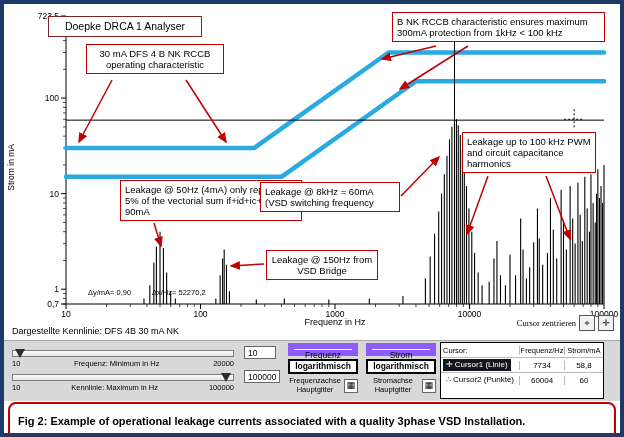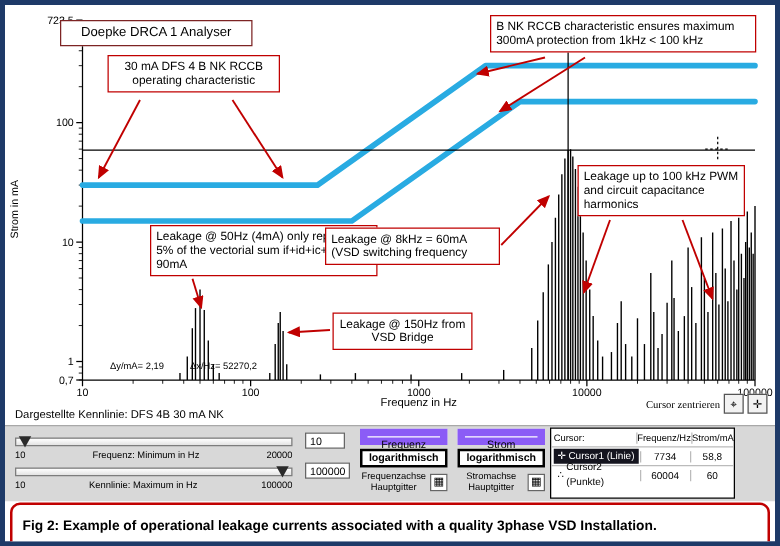--- a/index.html
+++ b/index.html
@@ -45,21 +45,21 @@
   .ap-col{position:absolute;width:70px;}
   #ap-col-freq{left:0;} #ap-col-strom{left:78px;}
   .ap-header{height:13px;background:#fff;border:6px solid #8b5cf6;font-size:8.5px;line-height:12px;
              text-align:center;box-sizing:border-box;}
   .ap-btn{margin-top:3px;height:15px;background:#fff;border:2px solid #000;font-weight:bold;font-size:8.5px;
           line-height:11px;text-align:center;box-sizing:border-box;cursor:pointer;}
   .ap-grid{margin-top:3px;display:flex;align-items:center;gap:2px;}
   .ap-grid .gl{font-size:7.5px;line-height:8.5px;text-align:center;flex:1;}
   .grid-icon{width:12px;height:12px;border:1px solid #666;background:#fff;font-size:9px;line-height:11px;
              text-align:center;cursor:pointer;}
-  #cursor-panel{position:absolute;left:436px;top:1px;width:148px;height:57px;background:#fff;
+  #cursor-panel{position:absolute;left:436px;top:1px;width:164px;height:57px;background:#fff;
                 border:1px solid #000;box-sizing:border-box;font-size:8px;}
   .cp-row{display:flex;height:14px;align-items:center;border-bottom:1px solid #bbb;}
   .cp-row:last-child{border-bottom:none;}
   .cp-c1{width:84px;padding-left:2px;box-sizing:border-box;display:flex;align-items:center;gap:2px;}
   .cp-c2{width:47px;text-align:center;border-left:1px solid #bbb;}
   .cp-c3{width:41px;text-align:center;border-left:1px solid #bbb;}
   .cursor-chip{display:flex;align-items:center;gap:2px;background:#15151f;color:#fff;
                padding:0 3px;height:12px;line-height:12px;cursor:pointer;}
   .cursor-plain{display:flex;align-items:center;gap:2px;color:#000;padding:0 3px;height:12px;
                 line-height:12px;cursor:pointer;}
@@ -265,21 +265,21 @@
     <div class="ann" id="ann-analyser">Doepke DRCA 1 Analyser</div>
     <div class="ann" id="ann-rccb-op">30 mA DFS 4 B NK RCCB operating characteristic</div>
     <div class="ann" id="ann-rccb-max">B NK RCCB characteristic ensures maximum 300mA protection from 1kHz &lt; 100 kHz</div>
     <div class="ann" id="ann-leak50">Leakage @ 50Hz  (4mA) only represents 5% of the vectorial sum if+id+ic+im = 90mA</div>
     <div class="ann" id="ann-leak8k">Leakage @ 8kHz = 60mA (VSD switching frequency</div>
     <div class="ann" id="ann-leak150">Leakage @ 150Hz from VSD Bridge</div>
     <div class="ann" id="ann-leakhf">Leakage up to 100  kHz PWM and circuit capacitance  harmonics</div>
 
     <div id="ylabel">Strom in mA</div>
     <div id="xlabel">Frequenz in Hz</div>
-    <div id="delta-y">Δy/mA=  2,19</div>
+    <div id="delta-y">Δy/mA=  0,90</div>
     <div id="delta-x">Δx/Hz=  52270,2</div>
     <div id="kennlinie">Dargestellte Kennlinie: DFS 4B 30 mA NK</div>
 
     <div id="cursor-center-row">
       <span class="cc-label">Cursor zentrieren</span>
       <span class="icon-btn">
           <span>⌖</span>
         </span>
       <span class="icon-btn">
           <span>✛</span>

